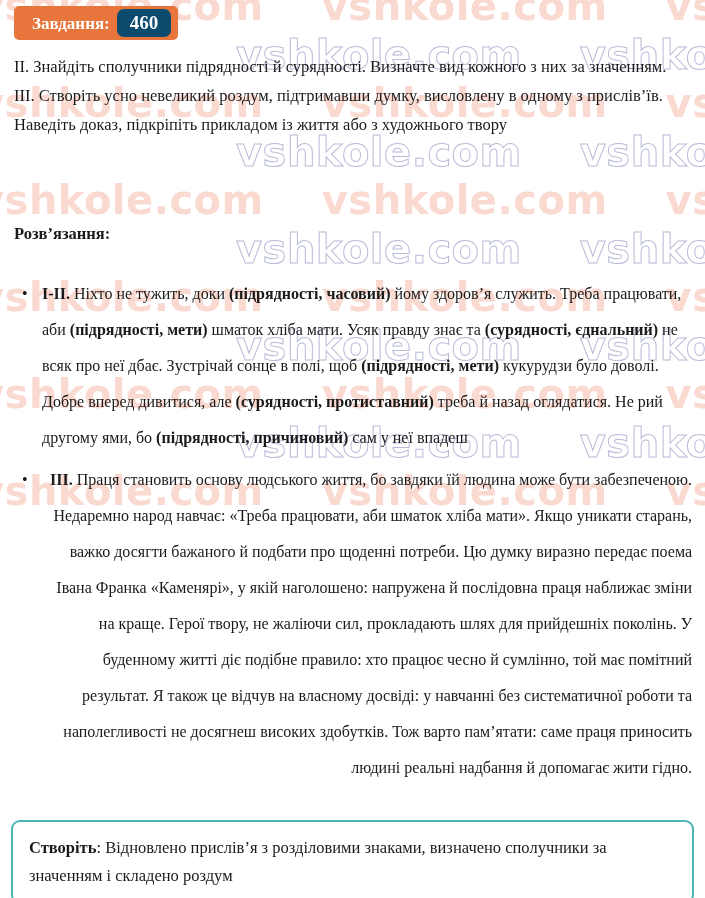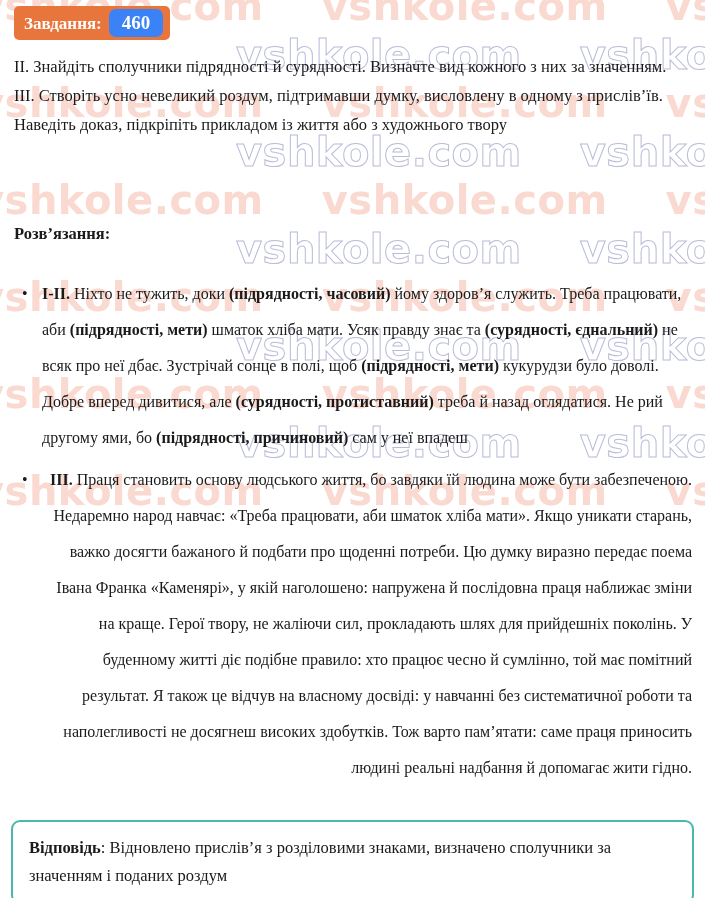--- a/index.html
+++ b/index.html
@@ -58,34 +58,34 @@
   
   #task-header {
     position: absolute;
     top: 6px;
     left: 14px;
     display: flex;
     align-items: center;
     height: 34px;
     border-radius: 5px;
     background: #e8763c;
-    padding: 0 7px 0 10px;
+    padding: 0 7px 0 18px;
     box-sizing: border-box;
   }
   #task-header .hdr-label {
     font-family: "Liberation Serif", serif;
     font-weight: 700;
     font-size: 17px;
     color: #ffffff;
     line-height: 1;
     white-space: nowrap;
   }
   #task-header .hdr-number {
     margin-left: 7px;
-    background: #3b82f6;
+    background: #0c4a6e;
     color: #ffffff;
     font-family: "Liberation Serif", serif;
     font-weight: 700;
     font-size: 19px;
     border-radius: 7px;
     padding: 4px 13px 5px 13px;
     line-height: 1;
   }
 
   
@@ -169,16 +169,16 @@
     <p>ІІ. Знайдіть сполучники підрядності й сурядності. Визначте вид кожного з них за значенням.</p>
     <p>ІІІ. Створіть усно невеликий роздум, підтримавши думку, висловлену в одному з прислів’їв. Наведіть доказ, підкріпіть прикладом із життя або з художнього твору</p>
   </div>
 
   <div class="block" id="rozv-heading"><b>Розв’язання</b><span>:</span></div>
 
   <div class="bullet-item" id="bullet-one"><b>І-ІІ.</b><span> Ніхто не тужить, доки </span><b>(підрядності, часовий)</b><span> йому здоров’я служить. Треба працювати, аби </span><b>(підрядності, мети)</b><span> шматок хліба мати. Усяк правду знає та </span><b>(сурядності, єднальний)</b><span> не всяк про неї дбає. Зустрічай сонце в полі, щоб </span><b>(підрядності, мети)</b><span> кукурудзи було доволі. Добре вперед дивитися, але </span><b>(сурядності, протиставний)</b><span> треба й назад оглядатися. Не рий другому ями, бо </span><b>(підрядності, причиновий)</b><span> сам у неї впадеш</span></div>
   <div class="bullet-item" id="bullet-two"><b>ІІІ.</b><span> Праця становить основу людського життя, бо завдяки їй людина може бути забезпеченою. Недаремно народ навчає: «Треба працювати, аби шматок хліба мати». Якщо уникати старань, важко досягти бажаного й подбати про щоденні потреби. Цю думку виразно передає поема Івана Франка «Каменярі», у якій наголошено: напружена й послідовна праця наближає зміни на краще. Герої твору, не жаліючи сил, прокладають шлях для прийдешніх поколінь. У буденному житті діє подібне правило: хто працює чесно й сумлінно, той має помітний результат. Я також це відчув на власному досвіді: у навчанні без систематичної роботи та наполегливості не досягнеш високих здобутків. Тож варто пам’ятати: саме праця приносить людині реальні надбання й допомагає жити гідно.</span></div>
 
   <div id="answer-box">
-    <b>Відповідь</b><span>: </span><span>Відновлено прислів’я з розділовими знаками, визначено сполучники за значенням і поданих роздум</span>
+    <b>Створіть</b><span>: </span><span>Відновлено прислів’я з розділовими знаками, визначено сполучники за значенням і складено роздум</span>
   </div>
 
 </div>
 
 </body></html>

